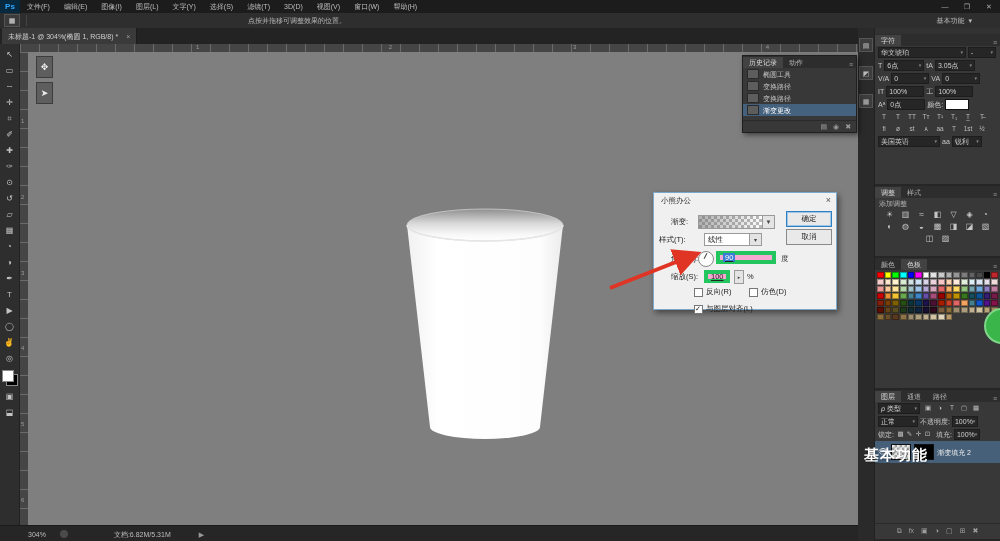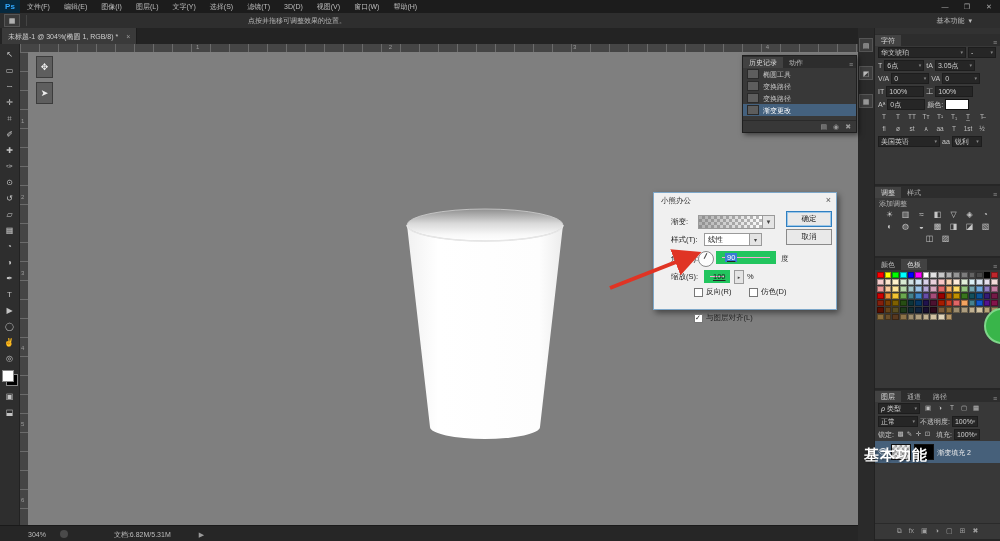--- a/index.html
+++ b/index.html
@@ -52,21 +52,21 @@
   .checker{background-image:
       linear-gradient(to right,rgba(110,110,110,.55),rgba(255,255,255,0)),
       linear-gradient(45deg,#b9b9b9 25%,transparent 25%,transparent 75%,#b9b9b9 75%),
       linear-gradient(45deg,#b9b9b9 25%,transparent 25%,transparent 75%,#b9b9b9 75%);
       background-size:100% 100%,6px 6px,6px 6px;background-position:0 0,0 0,3px 3px;background-color:#fff;}
   .dlg-btn{position:absolute;width:44px;height:14px;background:#e9e9e9;border:1px solid #8a8a8a;
            display:flex;align-items:center;justify-content:center;color:#222;}
   .dlg-btn.primary{border:1px solid #2f7fc1;box-shadow:0 0 0 1px #9cc7e8 inset;}
   .angle-dial{position:absolute;width:14px;height:14px;border-radius:50%;background:#fdfdfd;border:1px solid #8a8a8a;}
   .angle-dial::after{content:"";position:absolute;left:6px;top:1px;width:1px;height:6px;background:#444;transform:rotate(28deg);}
-  .txtfield{position:absolute;background:#f9a8d4;border:6px solid #22c55e;display:flex;align-items:center;
+  .txtfield{position:absolute;background:#f9a8d4;border:4px solid #22c55e;display:flex;align-items:center;
             padding-left:3px;box-sizing:border-box;color:#222;text-decoration:underline;}
   .sel{background:#3a7bd5;color:#fff;padding:1px 2px;}
   .cb{width:7px;height:7px;border:1px solid #777;background:#fff;display:inline-block;margin-right:3px;
       position:relative;top:1px;}
   .cb.on::after{content:"✓";position:absolute;left:0;top:-1px;font-size:7px;color:#222;}
   .dlg-row{position:absolute;display:flex;align-items:center;color:#222;}
   .spin{width:8px;height:12px;border:1px solid #9a9a9a;background:#e4e4e4;display:flex;align-items:center;
         justify-content:center;font-size:5px;color:#444;margin-left:2px;}
   
   .history{left:742px;top:55px;width:113px;height:76px;background:#383838;border:1px solid #1f1f1f;
@@ -329,21 +329,21 @@
     <span class="dlg-title">小熊办公</span>
     <span class="dlg-close">×</span>
 
     <span class="dlg-label" style="left:17px;top:25px">渐变:</span>
     <span class="ab checker" style="left:44px;top:22px;width:64px;height:12px;border:1px solid #9a9a9a"></span>
     <span class="ab" style="left:108px;top:22px;width:13px;height:14px;background:#e4e4e4;border:1px solid #9a9a9a;display:flex;align-items:center;justify-content:center;font-size:6px;color:#444;box-sizing:border-box">▼</span>
 
     <div class="dlg-btn primary" style="left:132px;top:18px">确定</div>
     <div class="dlg-btn" style="left:132px;top:36px">取消</div>
 
-    <span class="dlg-label" style="left:17px;top:43px">样式(T):</span>
+    <span class="dlg-label" style="left:5px;top:43px">样式(T):</span>
     <div class="dropdown" style="left:50px;top:40px;width:58px;height:13px">
       <span>线性</span>
       <span class="dd-arrow">▾</span>
     </div>
 
     <span class="dlg-label" style="left:17px;top:62px">角度(A):</span>
     <span class="angle-dial" style="left:44px;top:58px"></span>
     <div class="txtfield" style="left:62px;top:58px;width:60px;height:13px">
       <span class="sel">90</span>
     </div>
@@ -359,21 +359,21 @@
     </div>
 
     <div class="dlg-row" style="left:40px;top:94px">
       <span class="cb"></span>
       <span>反向(R)</span>
     </div>
     <div class="dlg-row" style="left:95px;top:94px">
       <span class="cb"></span>
       <span>仿色(D)</span>
     </div>
-    <div class="dlg-row" style="left:40px;top:120px">
+    <div class="dlg-row" style="left:40px;top:111px">
       <span class="cb on"></span>
       <span>与图层对齐(L)</span>
     </div>
   </div>
 
   <div class="ab dock">
     <div class="dockstrip">
 
     <span class="strip-icon">▤</span>
         <span class="strip-icon">◩</span>

